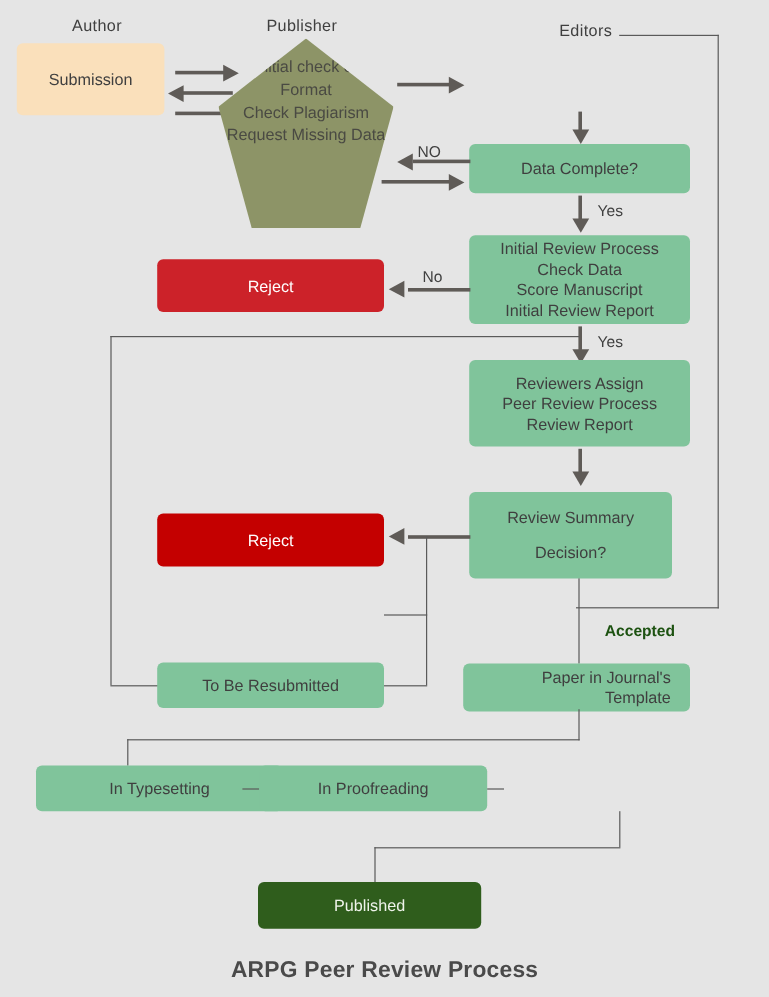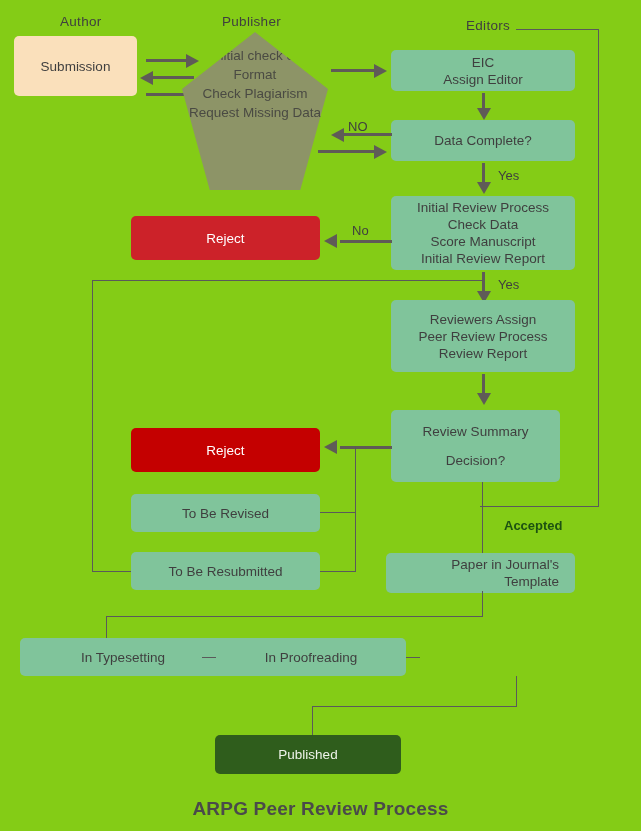--- a/index.html
+++ b/index.html
@@ -7,21 +7,21 @@
     padding: 0;
     background: #ffffff;
   }
   body {
     font-family: "Liberation Sans", sans-serif;
   }
   #canvas {
     position: relative;
     width: 641px;
     height: 831px;
-    background: #84cc16;
+    background: #e5e5e5;
     overflow: hidden;
   }
   .swimlane-label {
     position: absolute;
     font-size: 13.5px;
     color: #3f3f3f;
     letter-spacing: 0.3px;
     white-space: nowrap;
   }
   .node {
@@ -161,24 +161,20 @@
   <div class="pentagon" style="left:182px; top:32px; width:146px; height:158px;">
     <span class="line">Initial check of</span>
     <span class="line">Format</span>
     <span class="line">Check Plagiarism</span>
     <span class="line">Request Missing Data</span>
   </div>
 
   <div class="arrow-shaft" style="left:331px; top:69px; width:45px;"></div>
   <div class="arrow-head right" style="left:374px; top:64px;"></div>
 
-  <div class="node green" style="left:391px; top:50px; width:184px; height:41px;">
-    <span class="line">EIC</span>
-    <span class="line">Assign Editor</span>
-  </div>
 
   <div class="arrow-vshaft" style="left:482px; top:93px; height:18px;"></div>
   <div class="arrow-head down" style="left:477px; top:108px;"></div>
 
   <div class="node green" style="left:391px; top:120px; width:184px; height:41px;">
     <span class="line">Data Complete?</span>
   </div>
 
   <div class="arrow-shaft" style="left:344px; top:133px; width:48px;"></div>
   <div class="arrow-head left" style="left:331px; top:128px;"></div>
@@ -232,40 +228,37 @@
   <div class="arrow-head left" style="left:324px; top:440px;"></div>
 
   <div class="edge thin" style="left:355px; top:447px; width:1px; height:124px;"></div>
   <div class="edge thin" style="left:320px; top:512px; width:36px; height:1px;"></div>
   <div class="edge thin" style="left:320px; top:571px; width:36px; height:1px;"></div>
 
   <div class="node red-dark" style="left:131px; top:428px; width:189px; height:44px;">
     <span class="line">Reject</span>
   </div>
 
-  <div class="node green" style="left:131px; top:494px; width:189px; height:38px;">
-    <span class="line">To Be Revised</span>
-  </div>
 
   <div class="node green" style="left:131px; top:552px; width:189px; height:38px;">
     <span class="line">To Be Resubmitted</span>
   </div>
 
   <div class="edge thin" style="left:482px; top:482px; width:1px; height:71px;"></div>
   <div class="edge-label accepted" style="left:504px; top:518px;">Accepted</div>
 
   <div class="node green" style="left:386px; top:553px; width:189px; height:40px;text-align:right;">
     <span class="line">Paper in Journal's Template</span>
   </div>
 
   <div class="edge thin" style="left:482px; top:591px; width:1px; height:26px;"></div>
   <div class="edge thin" style="left:106px; top:616px; width:377px; height:1px;"></div>
   <div class="edge thin" style="left:106px; top:616px; width:1px; height:22px;"></div>
 
-  <div class="node green" style="left:20px; top:638px; width:206px; height:38px;">
+  <div class="node green" style="left:30px; top:638px; width:206px; height:38px;">
     <span class="line">In Typesetting</span>
   </div>
   <div class="edge thin" style="left:202px; top:657px; width:14px; height:1px;"></div>
 
   <div class="node green" style="left:216px; top:638px; width:190px; height:38px;">
     <span class="line">In Proofreading</span>
   </div>
   <div class="edge thin" style="left:406px; top:657px; width:14px; height:1px;"></div>
 
 

